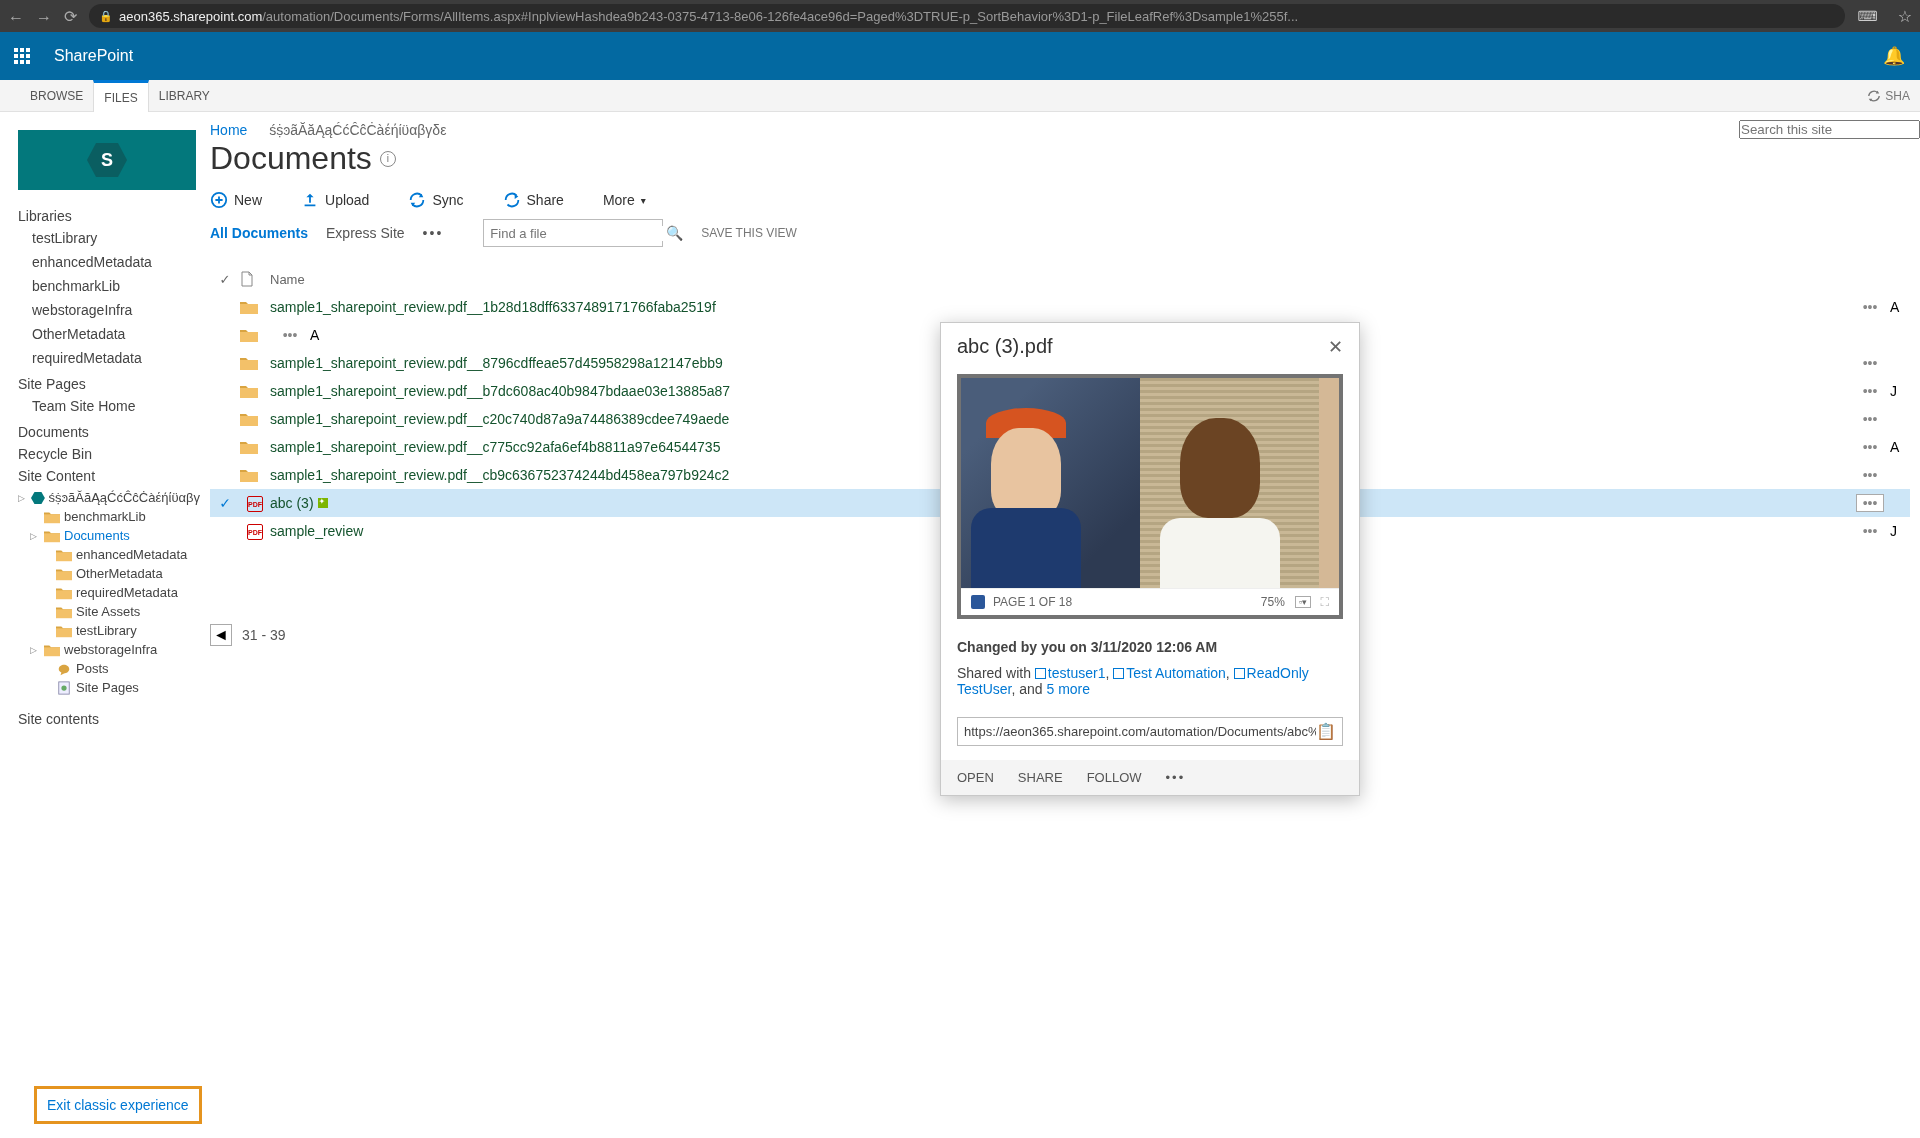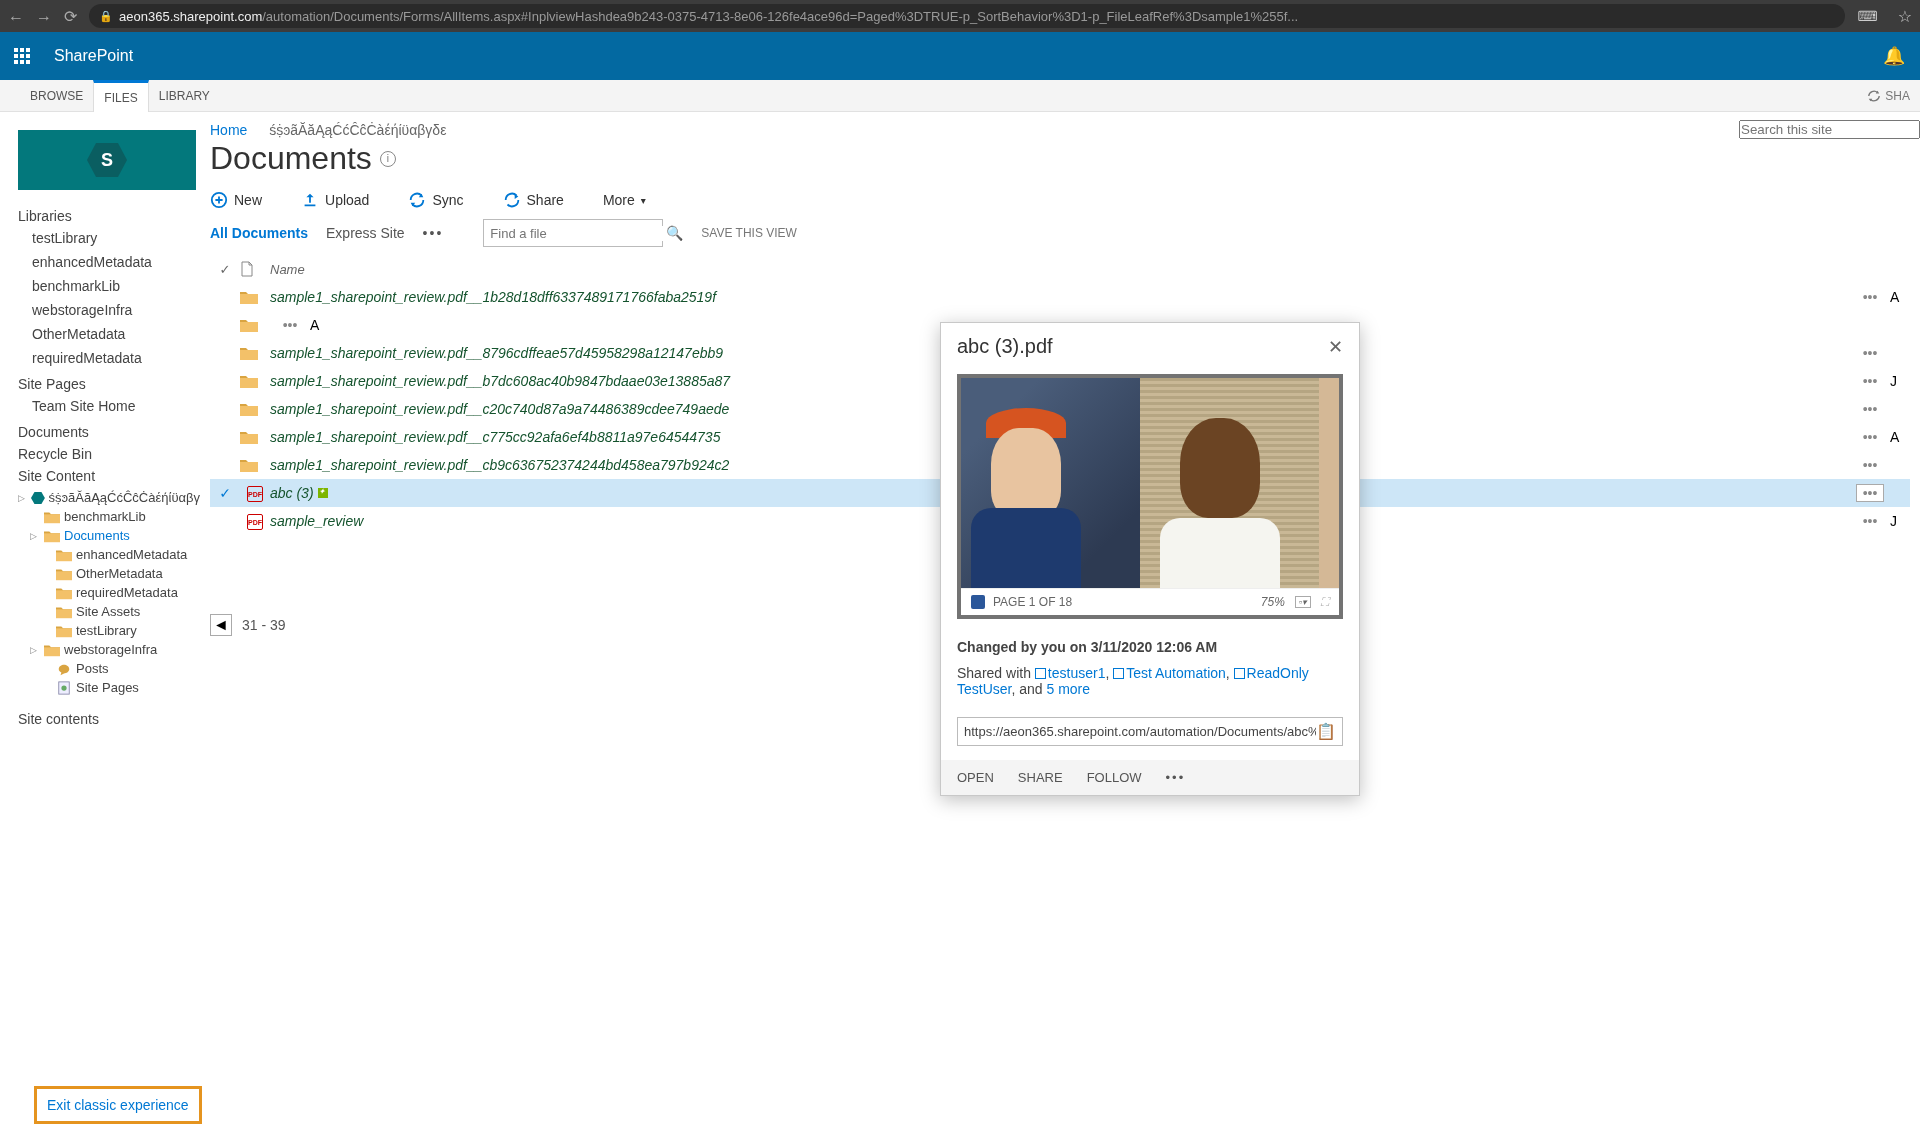--- a/index.html
+++ b/index.html
@@ -58,33 +58,33 @@
 .bc a { color: #0078D4; text-decoration: none; }
 .bc .sep { color: #666; margin: 0 4px; }
 .page-title { font-size: 32px; font-weight: 300; color: #333; display: flex; align-items: center; gap: 8px; margin-bottom: 14px; }
 .page-title .info { width: 16px; height: 16px; border: 1px solid #888; border-radius: 50%; font-size: 10px; display: flex; align-items: center; justify-content: center; color: #777; }
 
 .toolbar { display: flex; align-items: center; gap: 39px; font-size: 14px; color: #333; margin-bottom: 10px; }
 .toolbar .tb { display: flex; align-items: center; gap: 6px; cursor: pointer; }
 .toolbar .tb svg { width: 18px; height: 18px; }
 .tb-blue { color: #0078D4; }
 
-.view-row { display: flex; align-items: center; gap: 18px; font-size: 14px; margin-bottom: 8px; }
+.view-row { display: flex; align-items: center; gap: 18px; font-size: 14px; margin-bottom: 18px; }
 .view-row .vactive { color: #0078D4; font-weight: 600; }
 .view-row .vitem { color: #555; cursor: pointer; }
 .view-row .dots { color: #555; letter-spacing: 2px; cursor: pointer; }
 .find-box { border: 1px solid #bbb; height: 28px; width: 180px; display: flex; align-items: center; padding: 0 6px; margin-left: 22px; }
 .find-box input { border: none; outline: none; flex: 1; font-size: 13px; }
 .save-view { color: #777; font-size: 12px; margin-left: 20px; }
 
 .doc-table { width: 100%; font-size: 14px; }
 .thead { display: flex; align-items: center; padding: 6px 0; color: #666; font-size: 13px; }
 .col-check { width: 30px; text-align: center; }
 .col-type { width: 30px; text-align: center; }
-.col-name { flex: 1; font-style: italic; }
+.col-name { flex: 1; }
 .col-ell { width: 40px; text-align: center; }
 .col-mod { width: 20px; }
 
 .trow { display: flex; align-items: center; height: 28px; }
 .trow.selected { background: #CDE6F7; }
 .trow .fname { color: #14532d; }
 .trow .ell { color: #888; cursor: pointer; padding: 0 6px; }
 .trow.selected .ell { background: #fff; border: 1px solid #aaa; }
 .folder-icon { width: 18px; height: 14px; }
 .pdf-icon { width: 16px; height: 16px; border: 1px solid #c00; font-size: 7px; color: #c00; display: inline-flex; align-items: center; justify-content: center; font-weight: bold; border-radius: 2px; }
@@ -108,21 +108,21 @@
 .hc-img .pane { flex: 1; position: relative; }
 .hc-img .p1 { background: linear-gradient(135deg, #4a5d7a 20%, #2d3a52 80%); }
 .hc-img .p2 { background: repeating-linear-gradient(0deg, #c9b896, #c9b896 3px, #b5a582 3px, #b5a582 6px); }
 .hc-img .head1 { position: absolute; top: 50px; left: 30px; width: 70px; height: 90px; background: #e8c4a0; border-radius: 40% 40% 30% 30%; }
 .hc-img .hat1 { position: absolute; top: 30px; left: 25px; width: 80px; height: 30px; background: #d65420; border-radius: 50% 50% 0 0; }
 .hc-img .body1 { position: absolute; bottom: 0; left: 10px; width: 110px; height: 80px; background: #1e3a6e; border-radius: 20px 20px 0 0; }
 .hc-img .head2 { position: absolute; top: 40px; left: 40px; width: 80px; height: 100px; background: #6b4423; border-radius: 45% 45% 35% 35%; }
 .hc-img .body2 { position: absolute; bottom: 0; left: 20px; width: 120px; height: 70px; background: #f5f5f0; border-radius: 20px 20px 0 0; }
 .hc-pagebar { display: flex; align-items: center; justify-content: space-between; padding: 6px 10px; font-size: 12px; color: #666; border-top: 1px solid #eee; }
 .hc-pagebar .wicon { width: 14px; height: 14px; background: #2b579a; border-radius: 2px; }
-.hc-pagebar .right { display: flex; align-items: center; gap: 10px; font-style: italic; }
+.hc-pagebar .right { display: flex; align-items: center; gap: 10px; }
 .hc-body { padding: 12px 16px; font-size: 14px; color: #444; }
 .hc-body a { color: #0078D4; text-decoration: none; }
 .hc-body .chk { display: inline-block; width: 11px; height: 11px; border: 1px solid #0078D4; margin-right: 2px; vertical-align: -1px; }
 .hc-url { margin: 8px 16px 14px; border: 1px solid #bbb; padding: 4px 6px; display: flex; align-items: center; }
 .hc-url input { border: none; outline: none; flex: 1; font-size: 13px; color: #444; }
 .hc-actions { background: #f4f4f4; padding: 10px 16px; display: flex; gap: 24px; font-size: 13px; color: #555; align-items: center; }
 .hc-actions span { cursor: pointer; }
 .hc-actions .adots { letter-spacing: 2px; }
 
 svg { display: block; }

